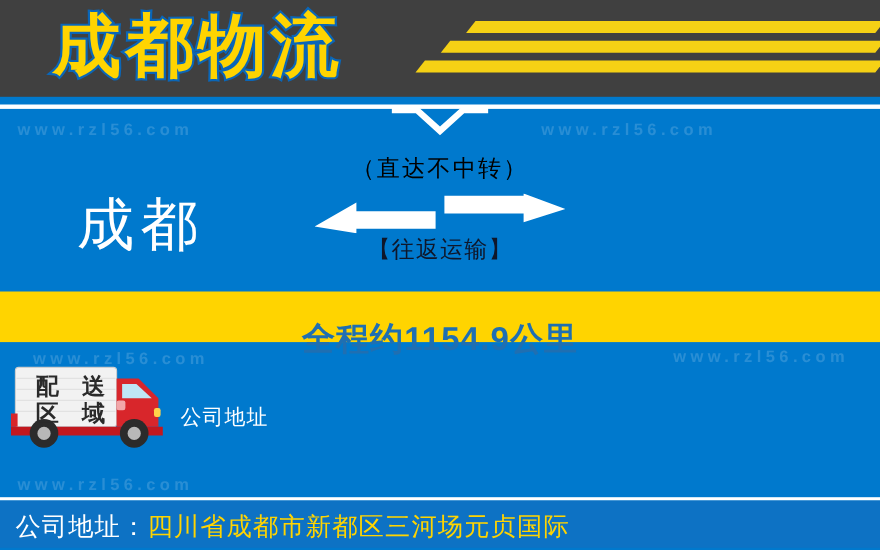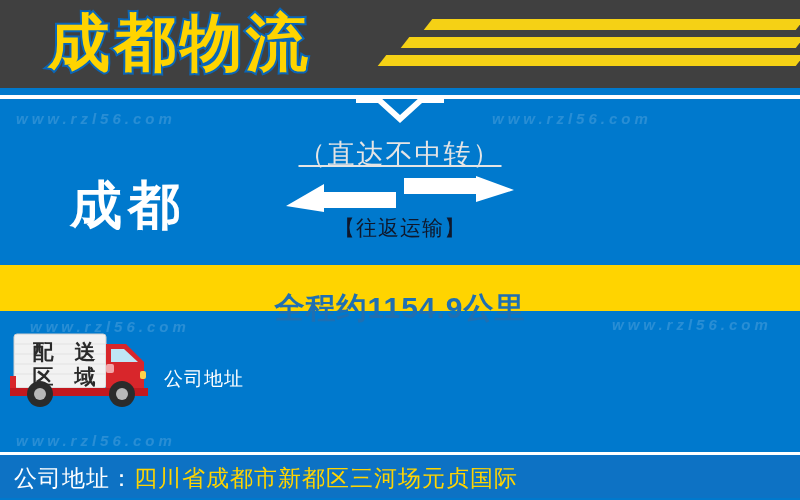--- a/index.html
+++ b/index.html
@@ -26,34 +26,34 @@
   .stripe.s1{top:19px;width:372px;}
   .stripe.s2{top:37px;width:395px;}
   .stripe.s3{top:55px;width:418px;}
 
   
   .topline{position:absolute;left:0;top:95px;width:800px;height:4px;background:#ffffff;}
   .chev{position:absolute;left:356px;top:93px;width:88px;height:36px;}
   .chev svg{display:block;}
 
   
-  .wm{position:absolute;color:rgba(255,255,255,.16);font-size:15px;letter-spacing:4px;white-space:nowrap;font-weight:bold;font-style:italic;}
+  .wm{position:absolute;color:rgba(255,255,255,.16);font-size:15px;letter-spacing:4px;white-space:nowrap;font-weight:bold;}
   .wm.w1{left:16px;top:110px;}
   .wm.w2{left:492px;top:110px;}
   .wm.w3{left:30px;top:318px;}
   .wm.w4{left:612px;top:316px;}
   .wm.w5{left:16px;top:432px;}
 
   
-  .city{position:absolute;top:170px;font-size:52px;color:#fff;font-weight:700;letter-spacing:6px;line-height:70px;white-space:nowrap;}
+  .city{position:absolute;top:170px;font-size:52px;color:#fff;font-weight:400;letter-spacing:6px;line-height:70px;white-space:nowrap;}
   .city.from{left:70px;}
   .city.to{left:548px;}
 
   .mid{position:absolute;left:280px;top:140px;width:240px;text-align:center;}
-  .mid .direct{font-size:27px;color:#e5e5e5;letter-spacing:2px;line-height:28px;white-space:nowrap;text-decoration:underline;}
+  .mid .direct{font-size:21px;color:#000000;letter-spacing:2px;line-height:28px;white-space:nowrap;}
   .arrow{margin:8px auto 2px;width:228px;height:36px;}
   .arrow svg{display:block;}
   .mid .round{font-size:21px;color:#0f172a;letter-spacing:1px;line-height:28px;white-space:nowrap;}
 
   
   .band{position:absolute;left:0;top:265px;width:800px;height:46px;background:#ffd400;}
   .band .inner{position:absolute;left:0;top:0;width:800px;height:46px;display:flex;align-items:center;justify-content:center;gap:34px;margin-top:20px;}
   .band .txt{font-size:30px;color:#1f6fb2;font-weight:bold;letter-spacing:1px;white-space:nowrap;}
 
   

